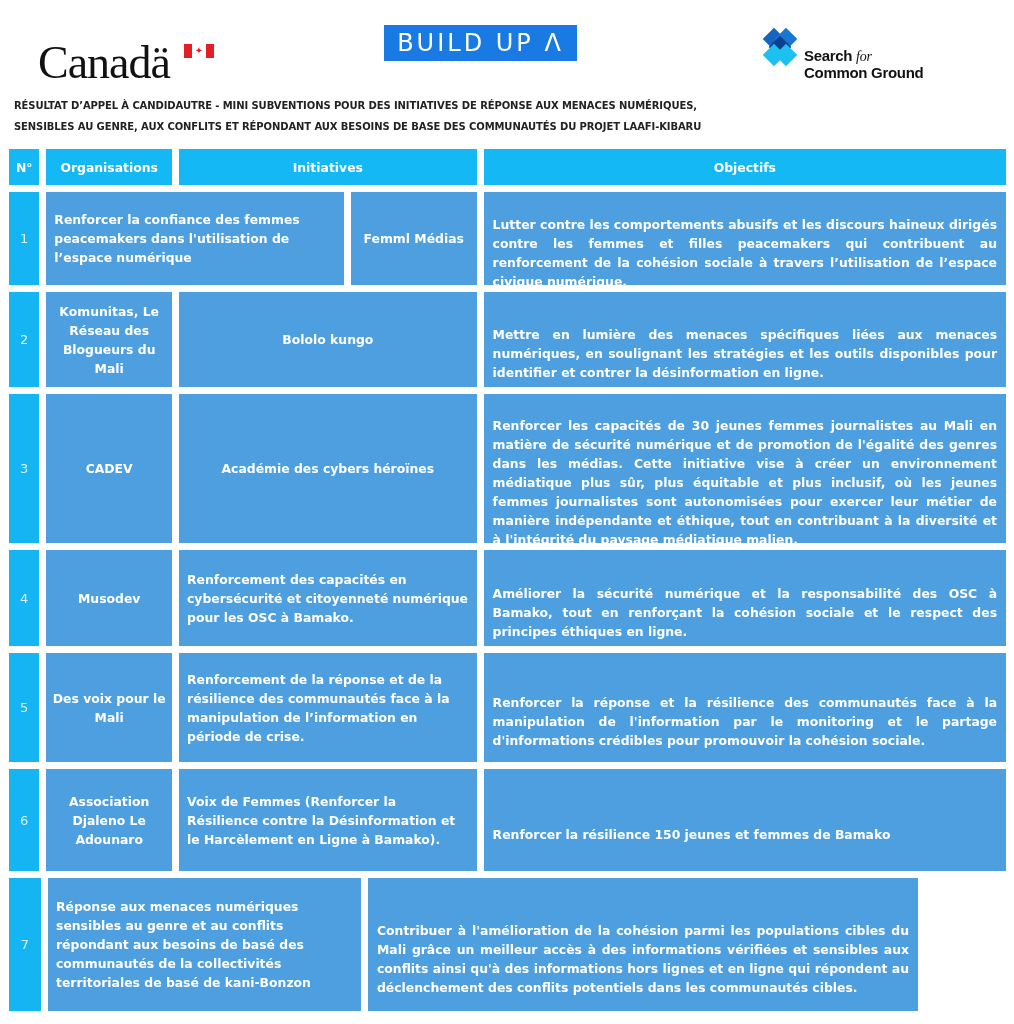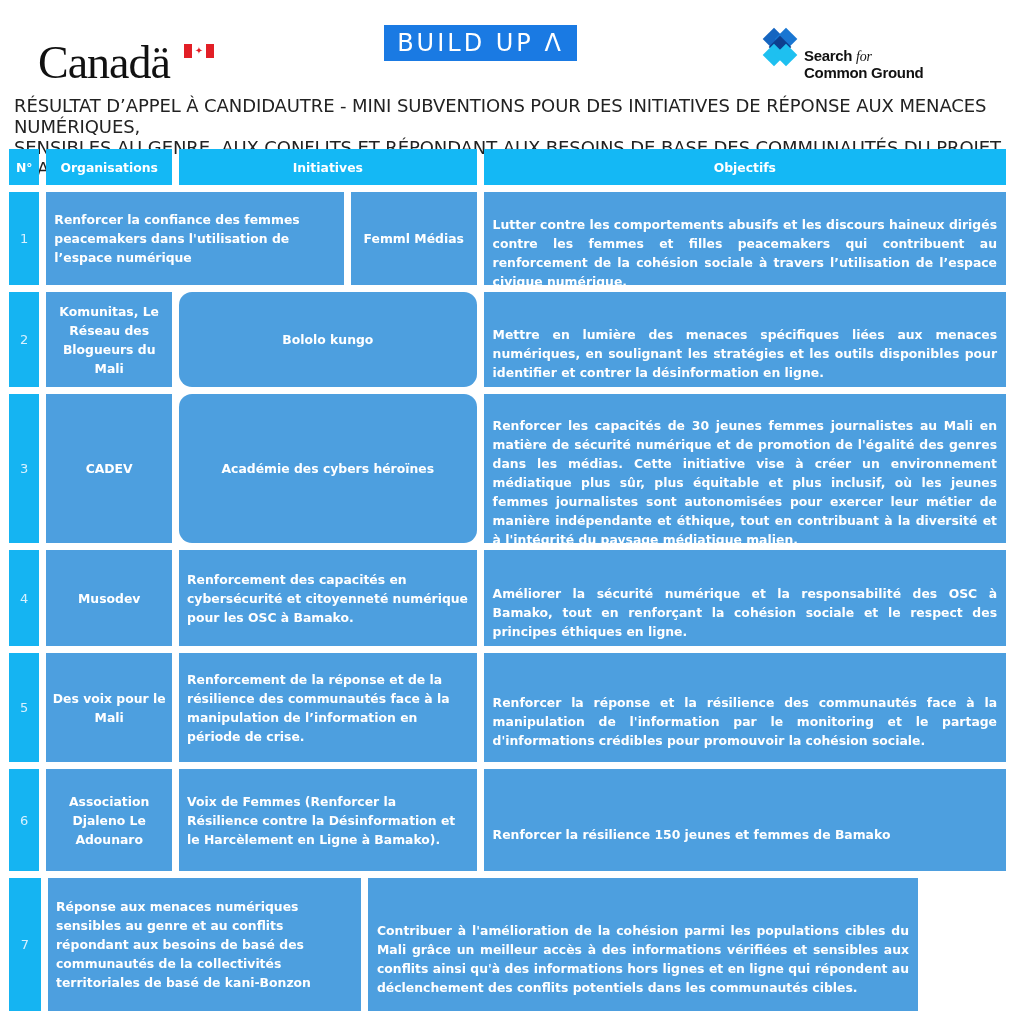--- a/index.html
+++ b/index.html
@@ -14,34 +14,34 @@
   .logo-canada .flag .w { flex: 1; background: #fff; display: flex; align-items: center; justify-content: center; color: #e21f26; font-size: 10px; line-height: 1; }
 
   .logo-buildup { position: absolute; left: 384px; top: 25px; width: 193px; height: 36px; background: #1a7ae3; color: #fff; font-family: "DejaVu Sans", sans-serif; font-size: 24px; letter-spacing: 3px; display: flex; align-items: center; justify-content: center; }
 
   .logo-sfcg { position: absolute; left: 764px; top: 28px; height: 40px; }
   .logo-sfcg .mark { position: absolute; left: 0; top: 0; width: 32px; height: 38px; }
   .logo-sfcg .d { position: absolute; width: 16px; height: 16px; transform: rotate(45deg); }
   .logo-sfcg .text { position: absolute; left: 40px; top: 20px; font-family: "Liberation Sans", sans-serif; font-weight: bold; font-size: 15px; line-height: 16px; color: #111; white-space: nowrap; letter-spacing: -0.3px; }
   .logo-sfcg .text i { font-family: "Liberation Serif", serif; font-weight: normal; font-size: 14px; }
 
-  .title { position: absolute; left: 14px; top: 95px; width: 990px; font-family: "DejaVu Sans", sans-serif; font-weight: normal; font-size: 18px; line-height: 21px; color: #222; letter-spacing: -0.1px; }
+  .title { position: absolute; left: 14px; top: 95px; width: 990px; font-family: "DejaVu Sans", sans-serif; font-weight: bold; font-size: 10px; line-height: 21px; color: #222; letter-spacing: -0.1px; }
 
   .table { position: absolute; left: 9px; top: 149px; width: 997px; }
   .row { display: flex; margin-bottom: 7px; }
   .cell { color: #fff; font-family: "DejaVu Sans", sans-serif; font-weight: bold; font-size: 12.4px; line-height: 19px; display: flex; align-items: center; margin-right: 7px; }
   .cell:last-child { margin-right: 0; }
   .c-num { width: 32px; justify-content: center; }
   .c-org { width: 132px; justify-content: center; text-align: center; padding: 0 5px; }
   .c-init { width: 313px; padding: 0 8px; }
   .c-obj { width: 550px; padding: 0 9px; text-align: justify; }
   .header .cell { background: #14b8f5; height: 36px; justify-content: center; font-size: 12.4px; }
   .body .c-num { background: #15b4f2; font-weight: normal; font-size: 13px; color: #d6f1ff; }
   .body .c-org, .body .c-init, .body .c-obj { background: #4d9fdf; }
-  .c-init.center { justify-content: center; text-align: left; border-radius: 13px; }
+  .c-init.center { justify-content: center; text-align: left; }
   .c-obj .txt { width: 100%; margin-top: 28px; }
   .c-obj .txt span { display: block; }
 </style>
 </head>
 <body>
 
 <div class="logos">
   <div class="logo-canada">
     <span class="word">Canadä</span>
     <div class="flag">

